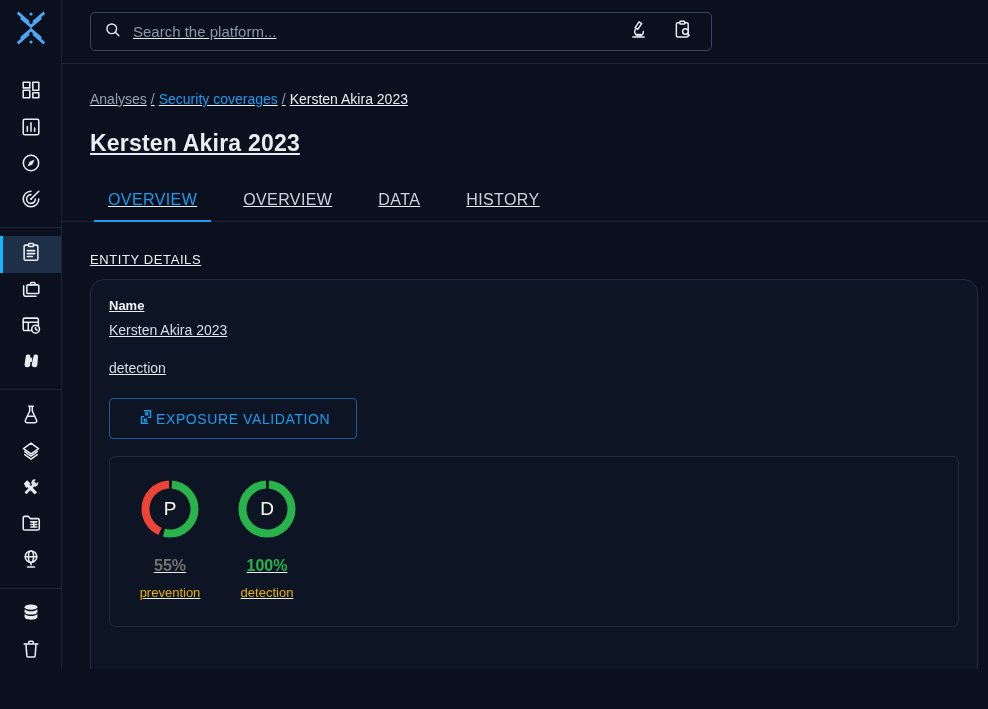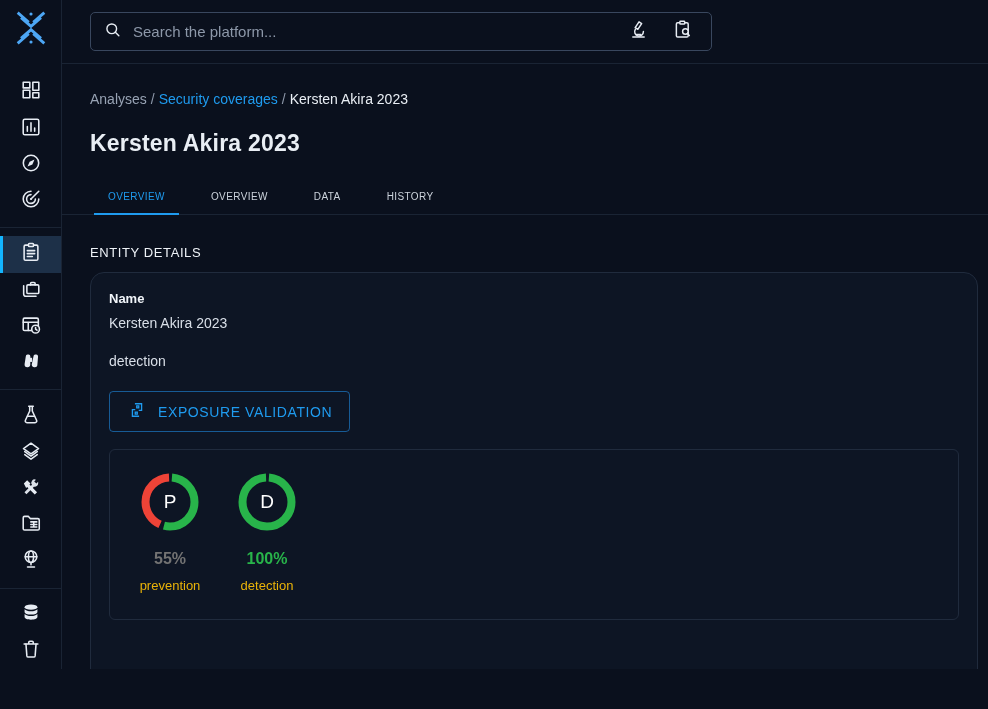--- a/index.html
+++ b/index.html
@@ -2,21 +2,21 @@
 <html><head>
 <meta charset="utf-8">
 <style>
   :root{
     --bg:#0a101d; --paper:#0d1524; --border:#202b3d; --divider:#1a2434;
     --text:#e9eef4; --muted:#98a3b4; --blue:#1f9bef; --logo:#4da7f5;
   }
   *{box-sizing:border-box; margin:0; padding:0;}
   html,body{width:988px;height:709px;overflow:hidden;background:var(--bg);
     font-family:"Liberation Sans", sans-serif; color:var(--text);}
-  .app{display:flex;height:669px;}
+  .app{display:flex;height:669px;text-decoration:underline;}
 
   
   .sidebar{width:62px;flex:0 0 62px;border-right:1px solid var(--divider);
     display:flex;flex-direction:column;align-items:stretch;}
   .logo-box{height:64px;display:flex;align-items:center;justify-content:center;}
   .nav-item{height:39px;display:flex;align-items:center;justify-content:center;
     position:relative;cursor:pointer;}
   .nav-item.selected{background:#1d3048;}
   .nav-item.selected::before{content:"";position:absolute;left:0;top:0;bottom:0;
     width:3px;background:#13b5ff;}
@@ -40,36 +40,36 @@
   .content{flex:1;overflow:hidden;}
   .breadcrumb{margin:27px 28px 0;font-size:14px;display:flex;gap:4px;align-items:center;}
   .bc-muted{color:#98a3b4;}
   .bc-sep{color:#8d98a9;}
   .bc-link{color:var(--blue);cursor:pointer;}
   .bc-current{color:var(--text);}
   h1.page-title{margin:23px 28px 0;font-size:23px;font-weight:700;letter-spacing:.2px;}
 
   .tabs{margin-top:22px;border-bottom:1px solid var(--divider);
     display:flex;padding-left:32px;}
-  .tab{padding:12px 14px;font-size:10px;font-weight:500;letter-spacing:.4px;
+  .tab{padding:12px 14px;font-size:16px;font-weight:500;letter-spacing:.4px;
     color:#ccd3dc;cursor:pointer;margin-right:18px;position:relative;}
   .tab.active{color:var(--blue);}
   .tab.active::after{content:"";position:absolute;left:0;right:0;bottom:-1px;
     height:2px;background:var(--blue);}
 
   .section-title{margin:30px 28px 12px;font-size:13px;letter-spacing:.6px;color:#eef2f7;}
 
   .card{margin:0 10px 0 28px;background:var(--paper);border:1px solid var(--border);
     border-radius:14px;padding:18px;min-height:432px;}
   .field{margin-bottom:22px;}
   .field-label{font-size:13px;font-weight:700;color:#f0f4f9;margin-bottom:9px;}
   .field-value{font-size:14px;color:#d9dfe8;}
 
   .coverage-label{font-size:13px;font-weight:700;color:#f0f4f9;margin:26px 0 12px;}
-  .exposure-btn{display:inline-flex;align-items:center;gap:11px;padding:8px 17px;
+  .exposure-btn{display:inline-flex;align-items:center;padding:8px 26px;
     border:1px solid rgba(33,150,243,.55);border-radius:4px;background:transparent;
     color:var(--blue);font-size:14px;letter-spacing:.6px;cursor:pointer;
     font-family:"Liberation Sans",sans-serif;}
 
   .inner-card{margin-top:17px;border:1px solid var(--border);border-radius:6px;
     height:171px;padding:21px 0 0 27px;display:flex;gap:31px;}
   .donut-col{width:66px;text-align:center;}
   .donut-wrap{position:relative;width:62px;height:62px;margin:0 auto;}
   .donut-wrap svg{position:absolute;inset:0;}
   .donut-letter{position:absolute;inset:0;display:flex;align-items:center;

